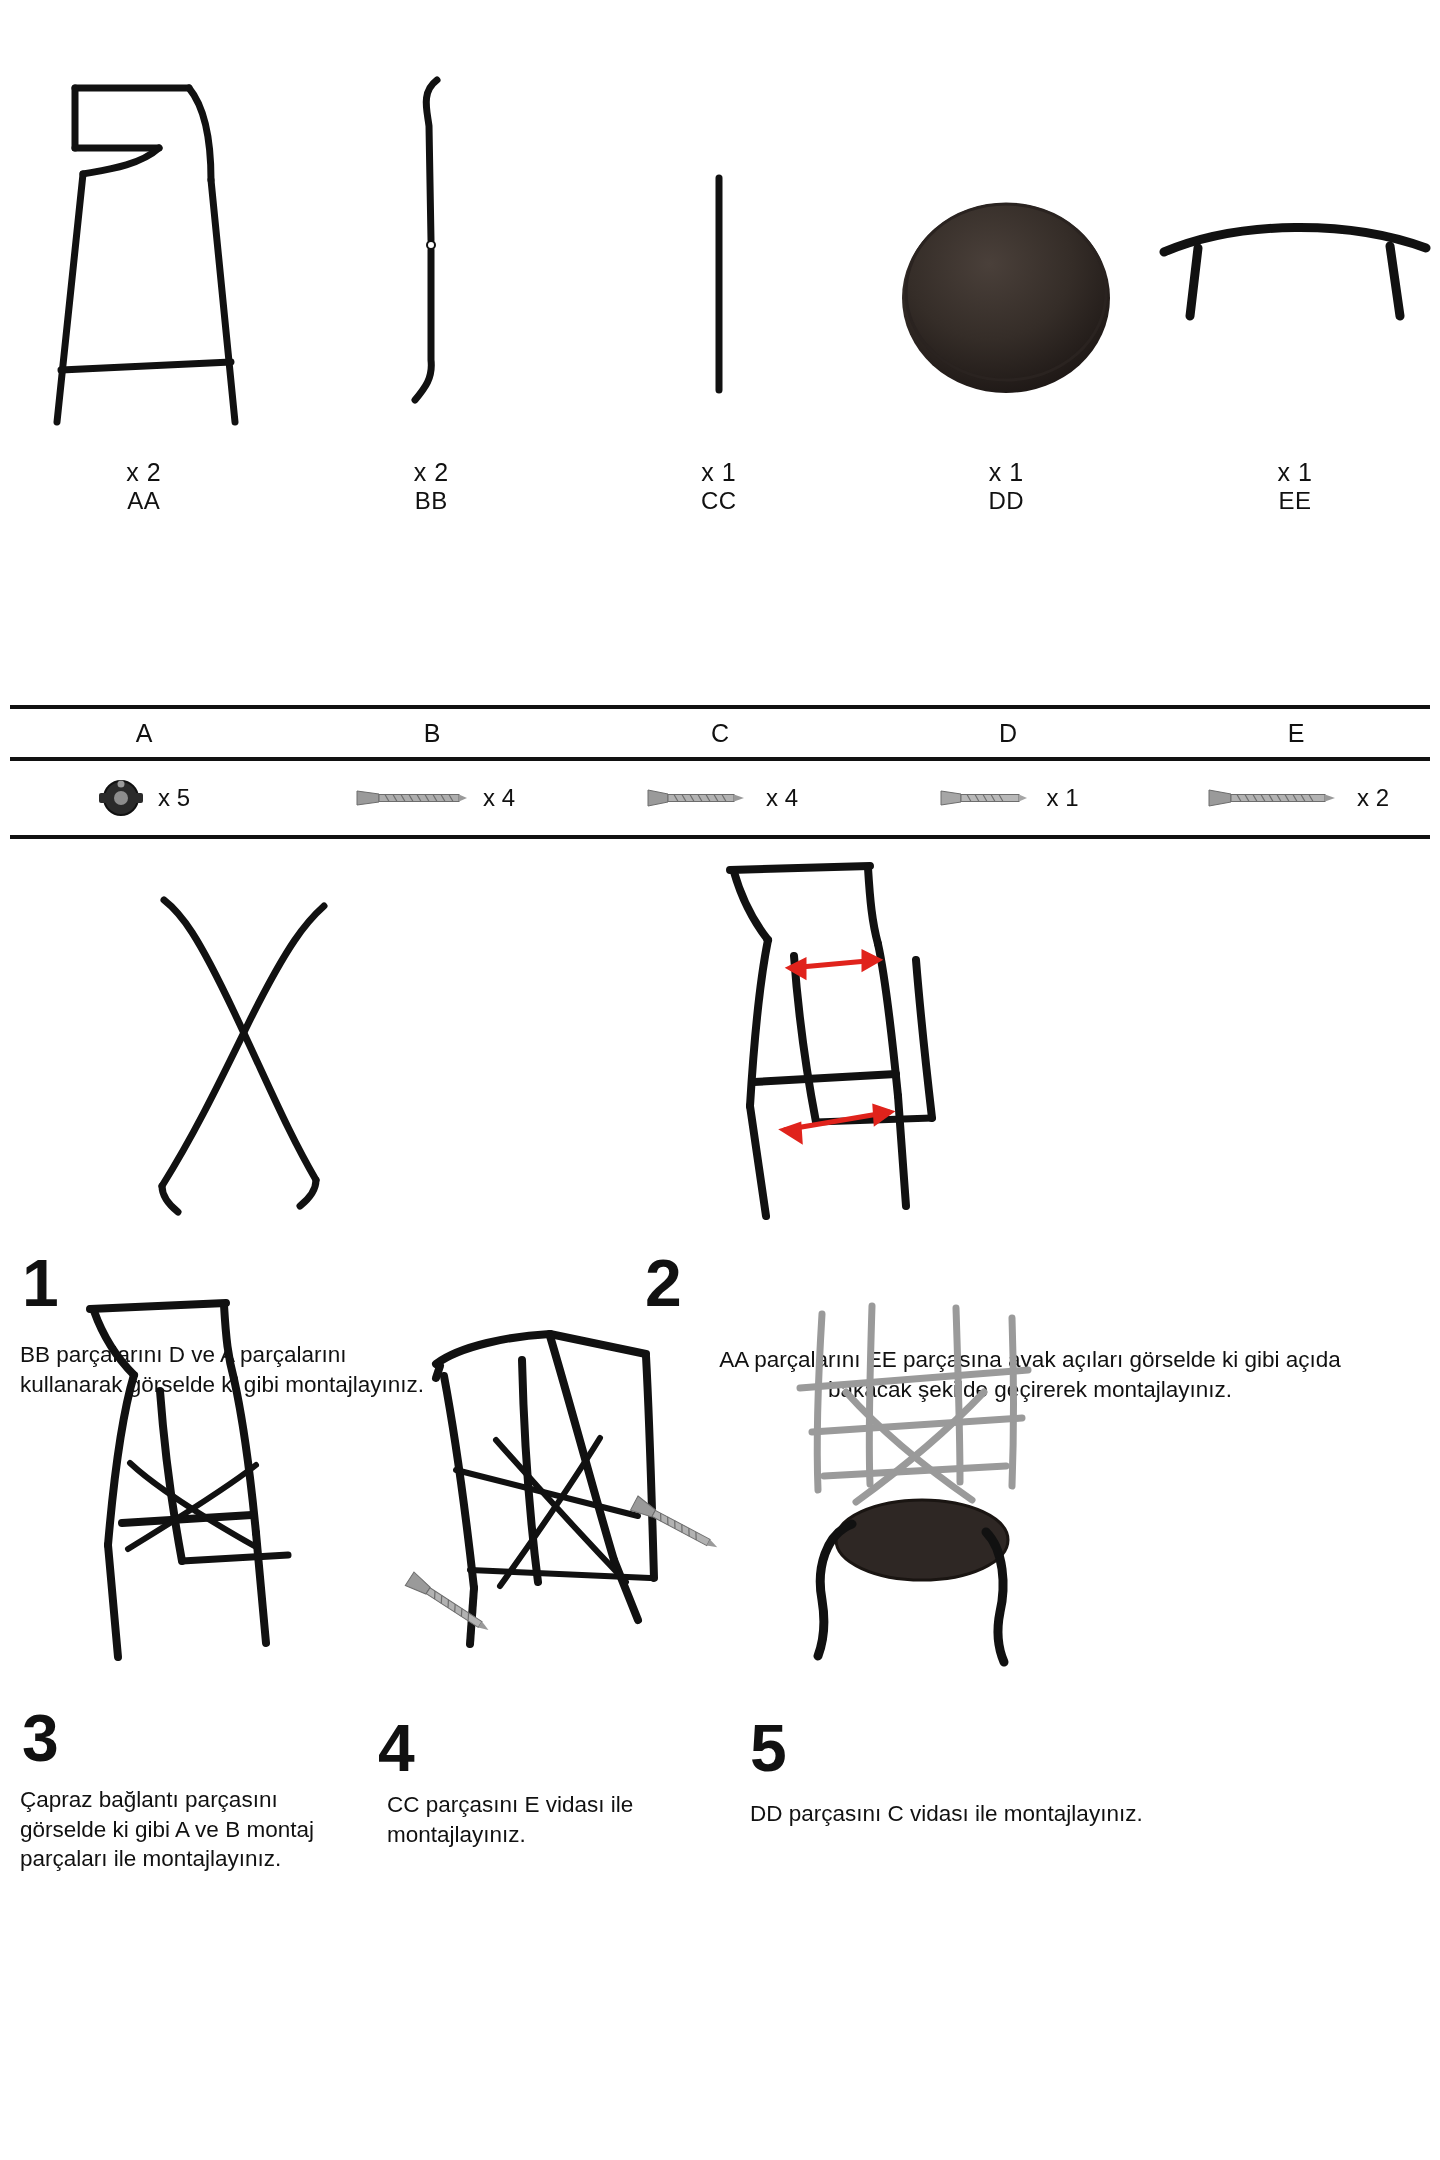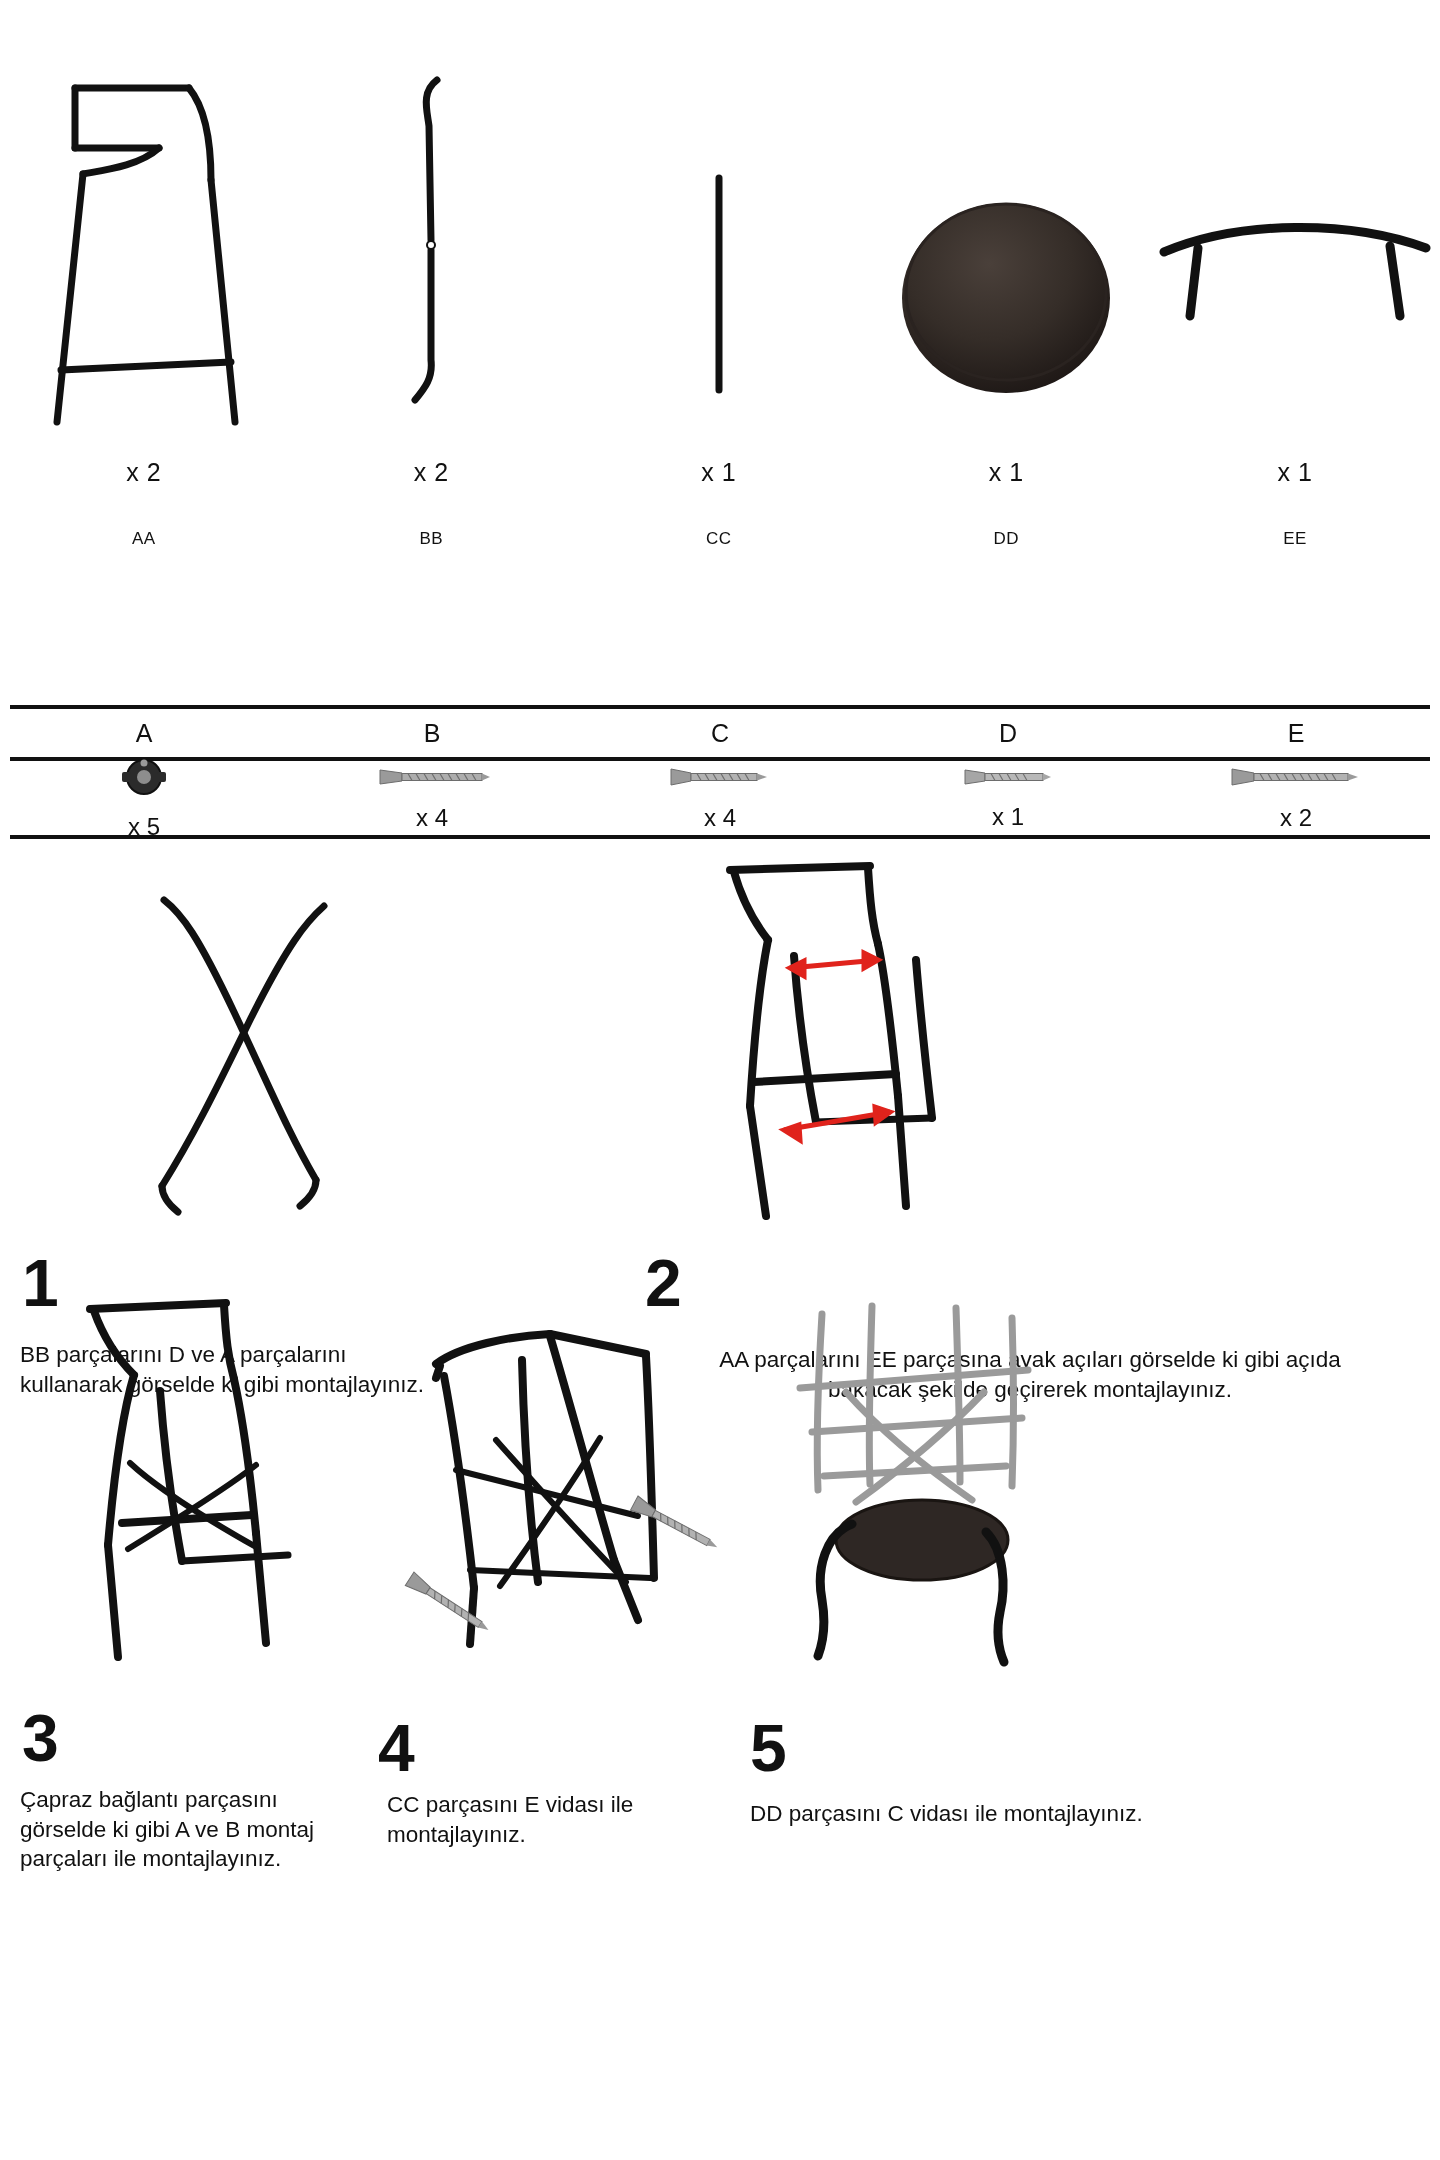--- a/index.html
+++ b/index.html
@@ -33,22 +33,21 @@
     display: flex;
     align-items: flex-end;
     justify-content: center;
   }
   .part-qty {
     font-size: 25px;
     margin-top: 18px;
     letter-spacing: .5px;
   }
   .part-code {
-    font-size: 17px;
-    margin-top: 42px;
+    font-size: 24px;
     letter-spacing: .5px;
   }
 
   
   .hw-wrap {
     position: absolute;
     left: 0; top: 705px;
     width: 1440px;
   }
   .hw-rule {
@@ -74,21 +73,20 @@
     justify-content: center;
     font-size: 25px;
   }
   .hw-col.label { justify-content: center; }
   .hw-item {
     display: flex;
     align-items: center;
     gap: 14px;
     justify-content: center;
     width: 100%;
-    flex-direction: column;
   }
   .hw-qty { font-size: 24px; }
 
   
   .steps { position: absolute; left:0; top: 880px; width: 1440px; height: 1280px; }
 
   .step { position: absolute; }
   .step-art { position: absolute; }
   .step-num {
     position: absolute;

